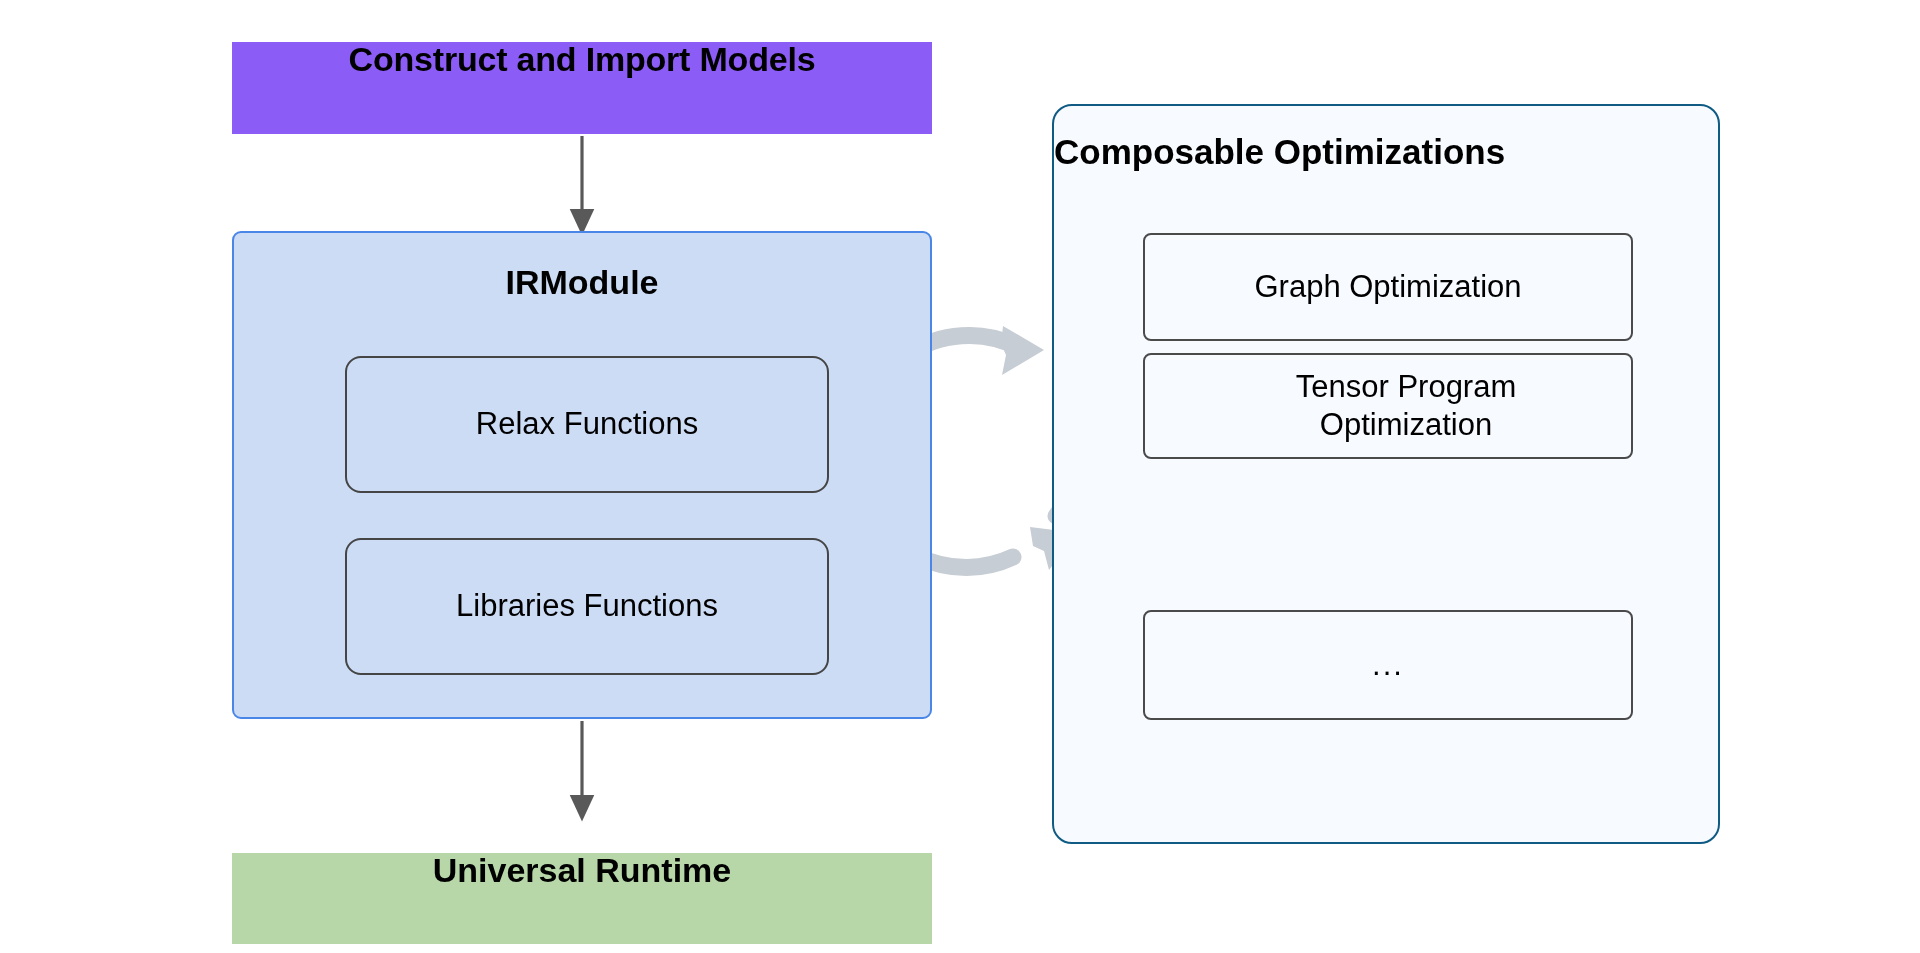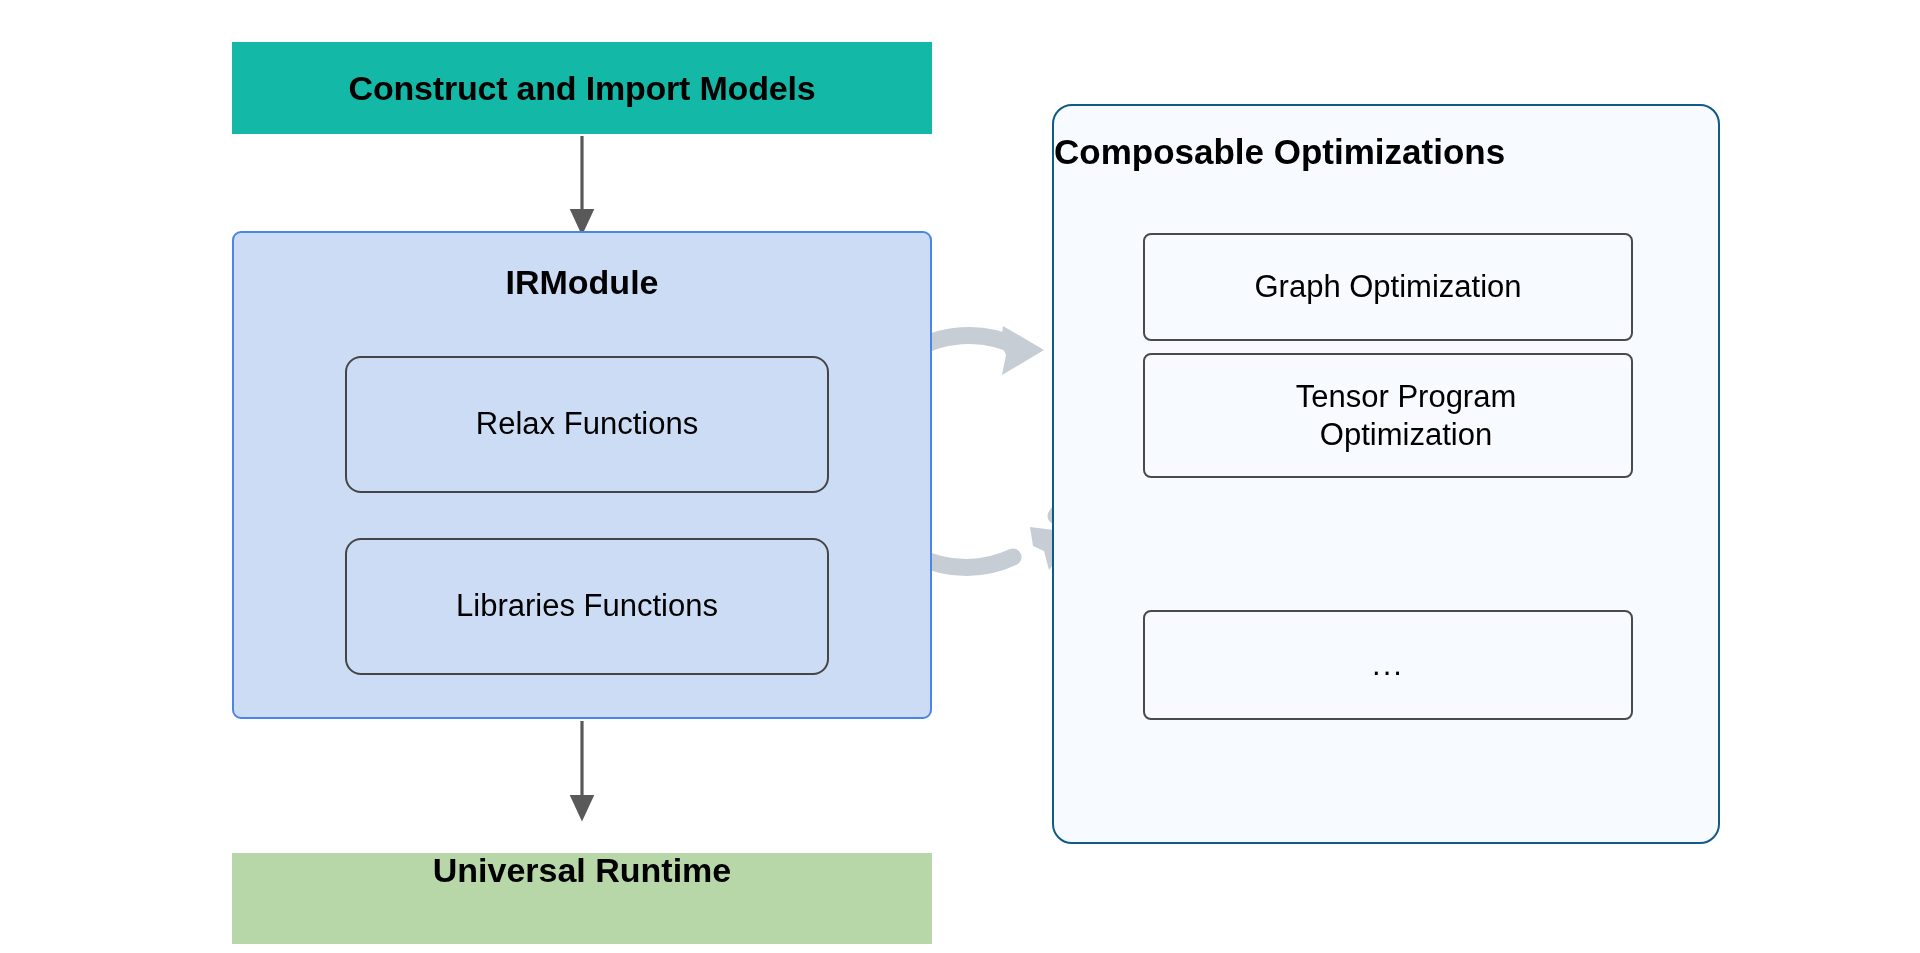--- a/index.html
+++ b/index.html
@@ -22,23 +22,23 @@
     height: 953px;
   }
 
   
   .node-construct {
     position: absolute;
     left: 232px;
     top: 42px;
     width: 700px;
     height: 92px;
-    background: #14b8a6;
-    display: flex;
-    align-items: center;
+    background: #8b5cf6;
+    display: flex;
+    align-items: flex-start;
     justify-content: center;
     box-sizing: border-box;
   }
   .node-construct .lbl {
     font-size: 34px;
     font-weight: bold;
     letter-spacing: -0.2px;
     line-height: 1;
   }
 
@@ -135,21 +135,21 @@
     text-align: center;
     background: transparent;
   }
   .opt-box .lbl {
     font-size: 31px;
     line-height: 1.22;
     text-align: center;
     white-space: pre-line;
   }
   .opt-0 { top: 127px; height: 108px; }
-  .opt-1 { top: 247px; height: 125px; padding-left: 36px; }
+  .opt-1 { top: 247px; height: 106px; padding-left: 36px; }
   .opt-2 { top: 384px; height: 108px; }
   .opt-3 { top: 504px; height: 110px; }
   .opt-dots .lbl { font-size: 31px; letter-spacing: 2px; }
 
   
   #arrows {
     position: absolute;
     left: 0; top: 0;
     width: 1920px;
     height: 953px;

